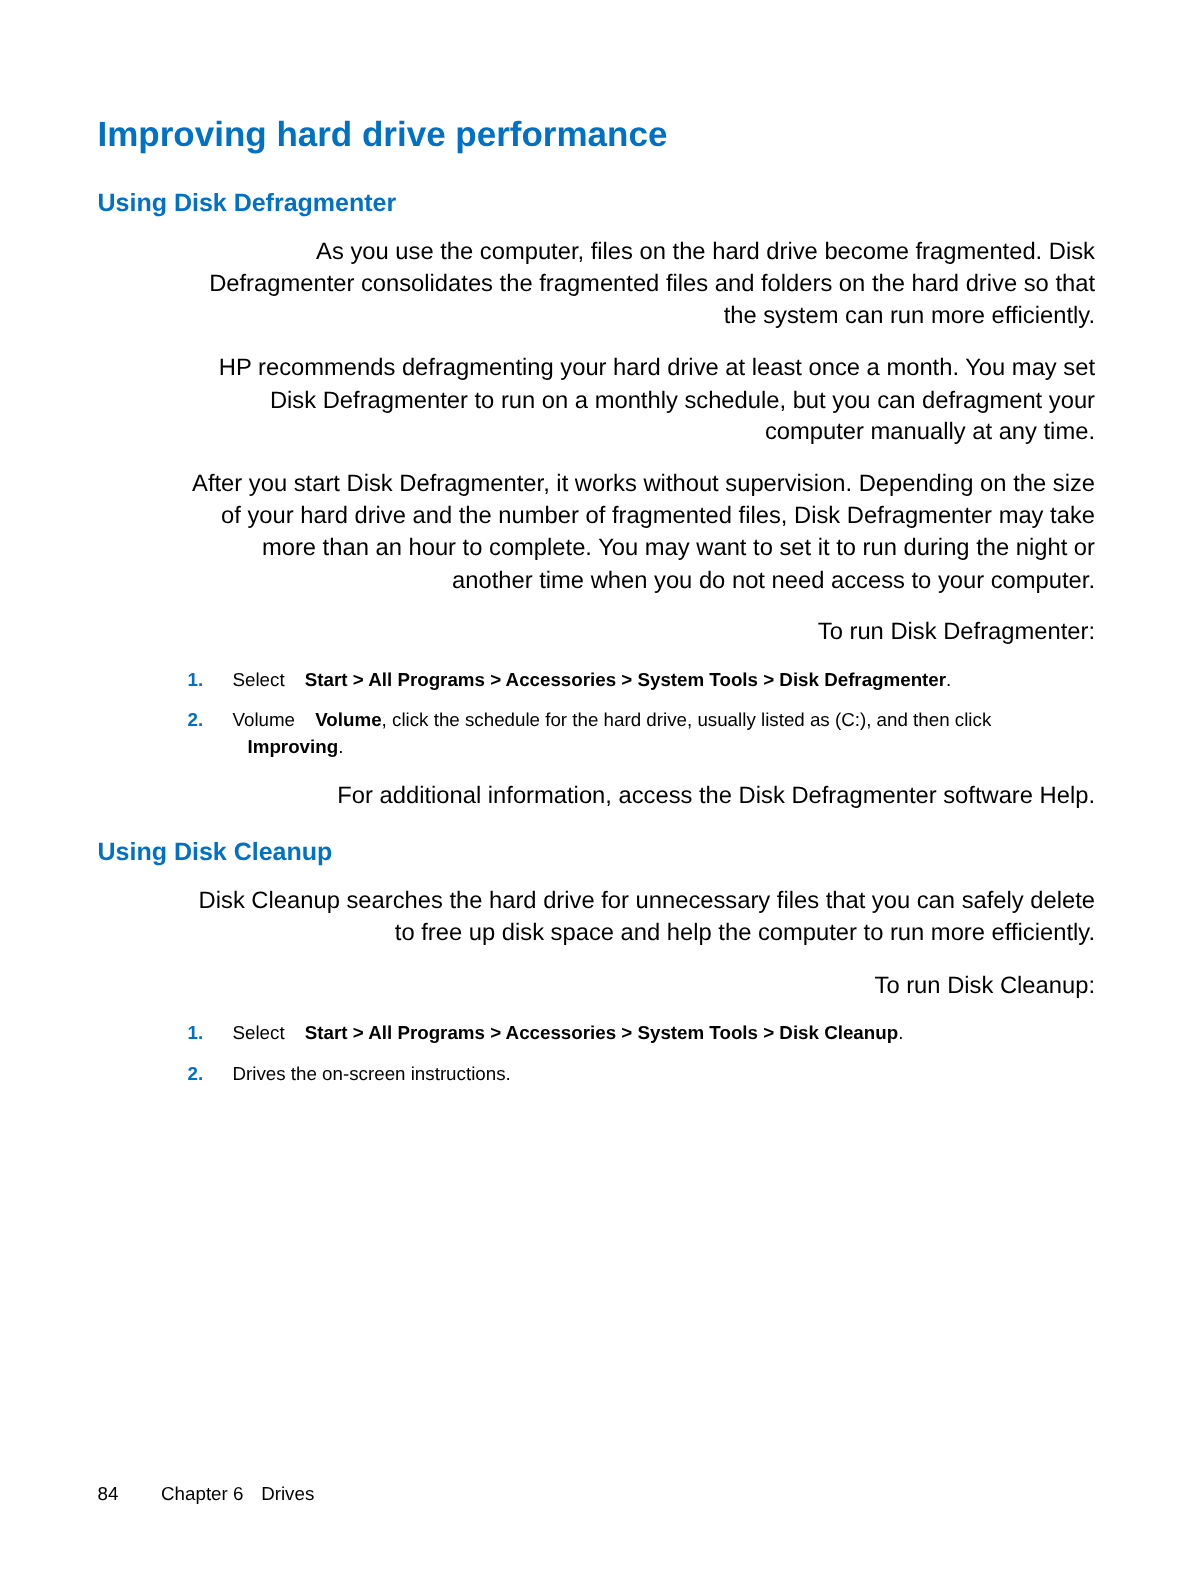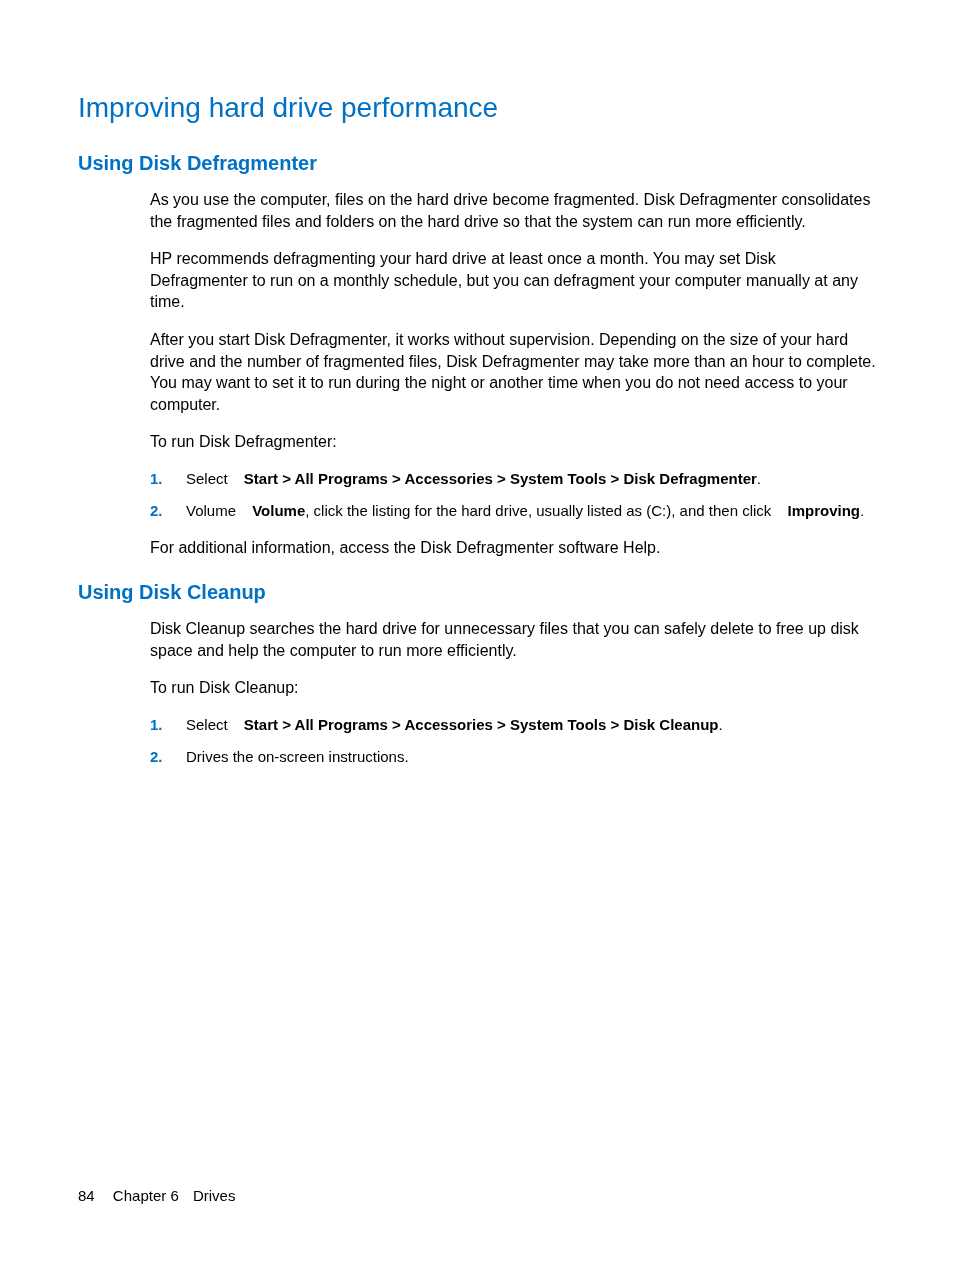--- a/index.html
+++ b/index.html
@@ -12,36 +12,37 @@
     color: #000;
     position: relative;
   }
   .page {
     box-sizing: border-box;
     padding: 92px 78px 0 78px;
   }
   h1.title {
     color: #0071c5;
     font-size: 28px;
-    font-weight: normal;
+    font-weight: bold;
     margin: 0 0 28px 0;
   }
   h2.subheading {
     color: #0071c5;
     font-size: 20px;
     font-weight: bold;
     margin: 0 0 14px 0;
   }
   .body-block {
     margin-left: 72px;
   }
   p.para {
-    font-size: 16px;
+    font-size: 19px;
     line-height: 1.35;
     margin: 0 0 16px 0;
+    text-align: right;
   }
   ol.steps {
     list-style: none;
     margin: 0 0 16px 0;
     padding: 0;
   }
   ol.steps li {
     font-size: 15px;
     line-height: 1.35;
     margin: 0 0 12px 0;
@@ -55,21 +56,21 @@
     color: #0071c5;
     font-weight: bold;
   }
   .b { font-weight: bold; margin-left: 12px; }
   .footer {
     position: absolute;
     left: 78px;
     bottom: 66px;
     font-size: 15px;
   }
-  .footer .pn { margin-right: 14px; }
+  .footer .pn { margin-right: 30px; }
   .footer .sec { margin-right: 10px; }
 </style>
 </head>
 <body>
 
 <div class="page">
 
   <h1 class="title">Improving hard drive performance</h1>
 
   <h2 class="subheading">Using Disk Defragmenter</h2>
@@ -78,21 +79,21 @@
     <p class="para">HP recommends defragmenting your hard drive at least once a month. You may set Disk Defragmenter to run on a monthly schedule, but you can defragment your computer manually at any time.</p>
     <p class="para">After you start Disk Defragmenter, it works without supervision. Depending on the size of your hard drive and the number of fragmented files, Disk Defragmenter may take more than an hour to complete. You may want to set it to run during the night or another time when you do not need access to your computer.</p>
     <p class="para">To run Disk Defragmenter:</p>
     <ol class="steps">
       <li>
         <span class="num">1.</span>
         <span>Select </span><span class="b">Start &gt; All Programs &gt; Accessories &gt; System Tools &gt; Disk Defragmenter</span><span>.</span>
       </li>
       <li>
         <span class="num">2.</span>
-        <span>Volume </span><span class="b">Volume</span><span>, click the listing for the hard drive, usually listed as (C:), and then click </span><span class="b">Improving</span><span>.</span>
+        <span>Volume </span><span class="b">Volume</span><span>, click the schedule for the hard drive, usually listed as (C:), and then click </span><span class="b">Improving</span><span>.</span>
       </li>
     </ol>
     <p class="para">For additional information, access the Disk Defragmenter software Help.</p>
   </div>
 
   <h2 class="subheading" style="margin-top:22px;">Using Disk Cleanup</h2>
   <div class="body-block">
     <p class="para">Disk Cleanup searches the hard drive for unnecessary files that you can safely delete to free up disk space and help the computer to run more efficiently.</p>
     <p class="para">To run Disk Cleanup:</p>
     <ol class="steps">

